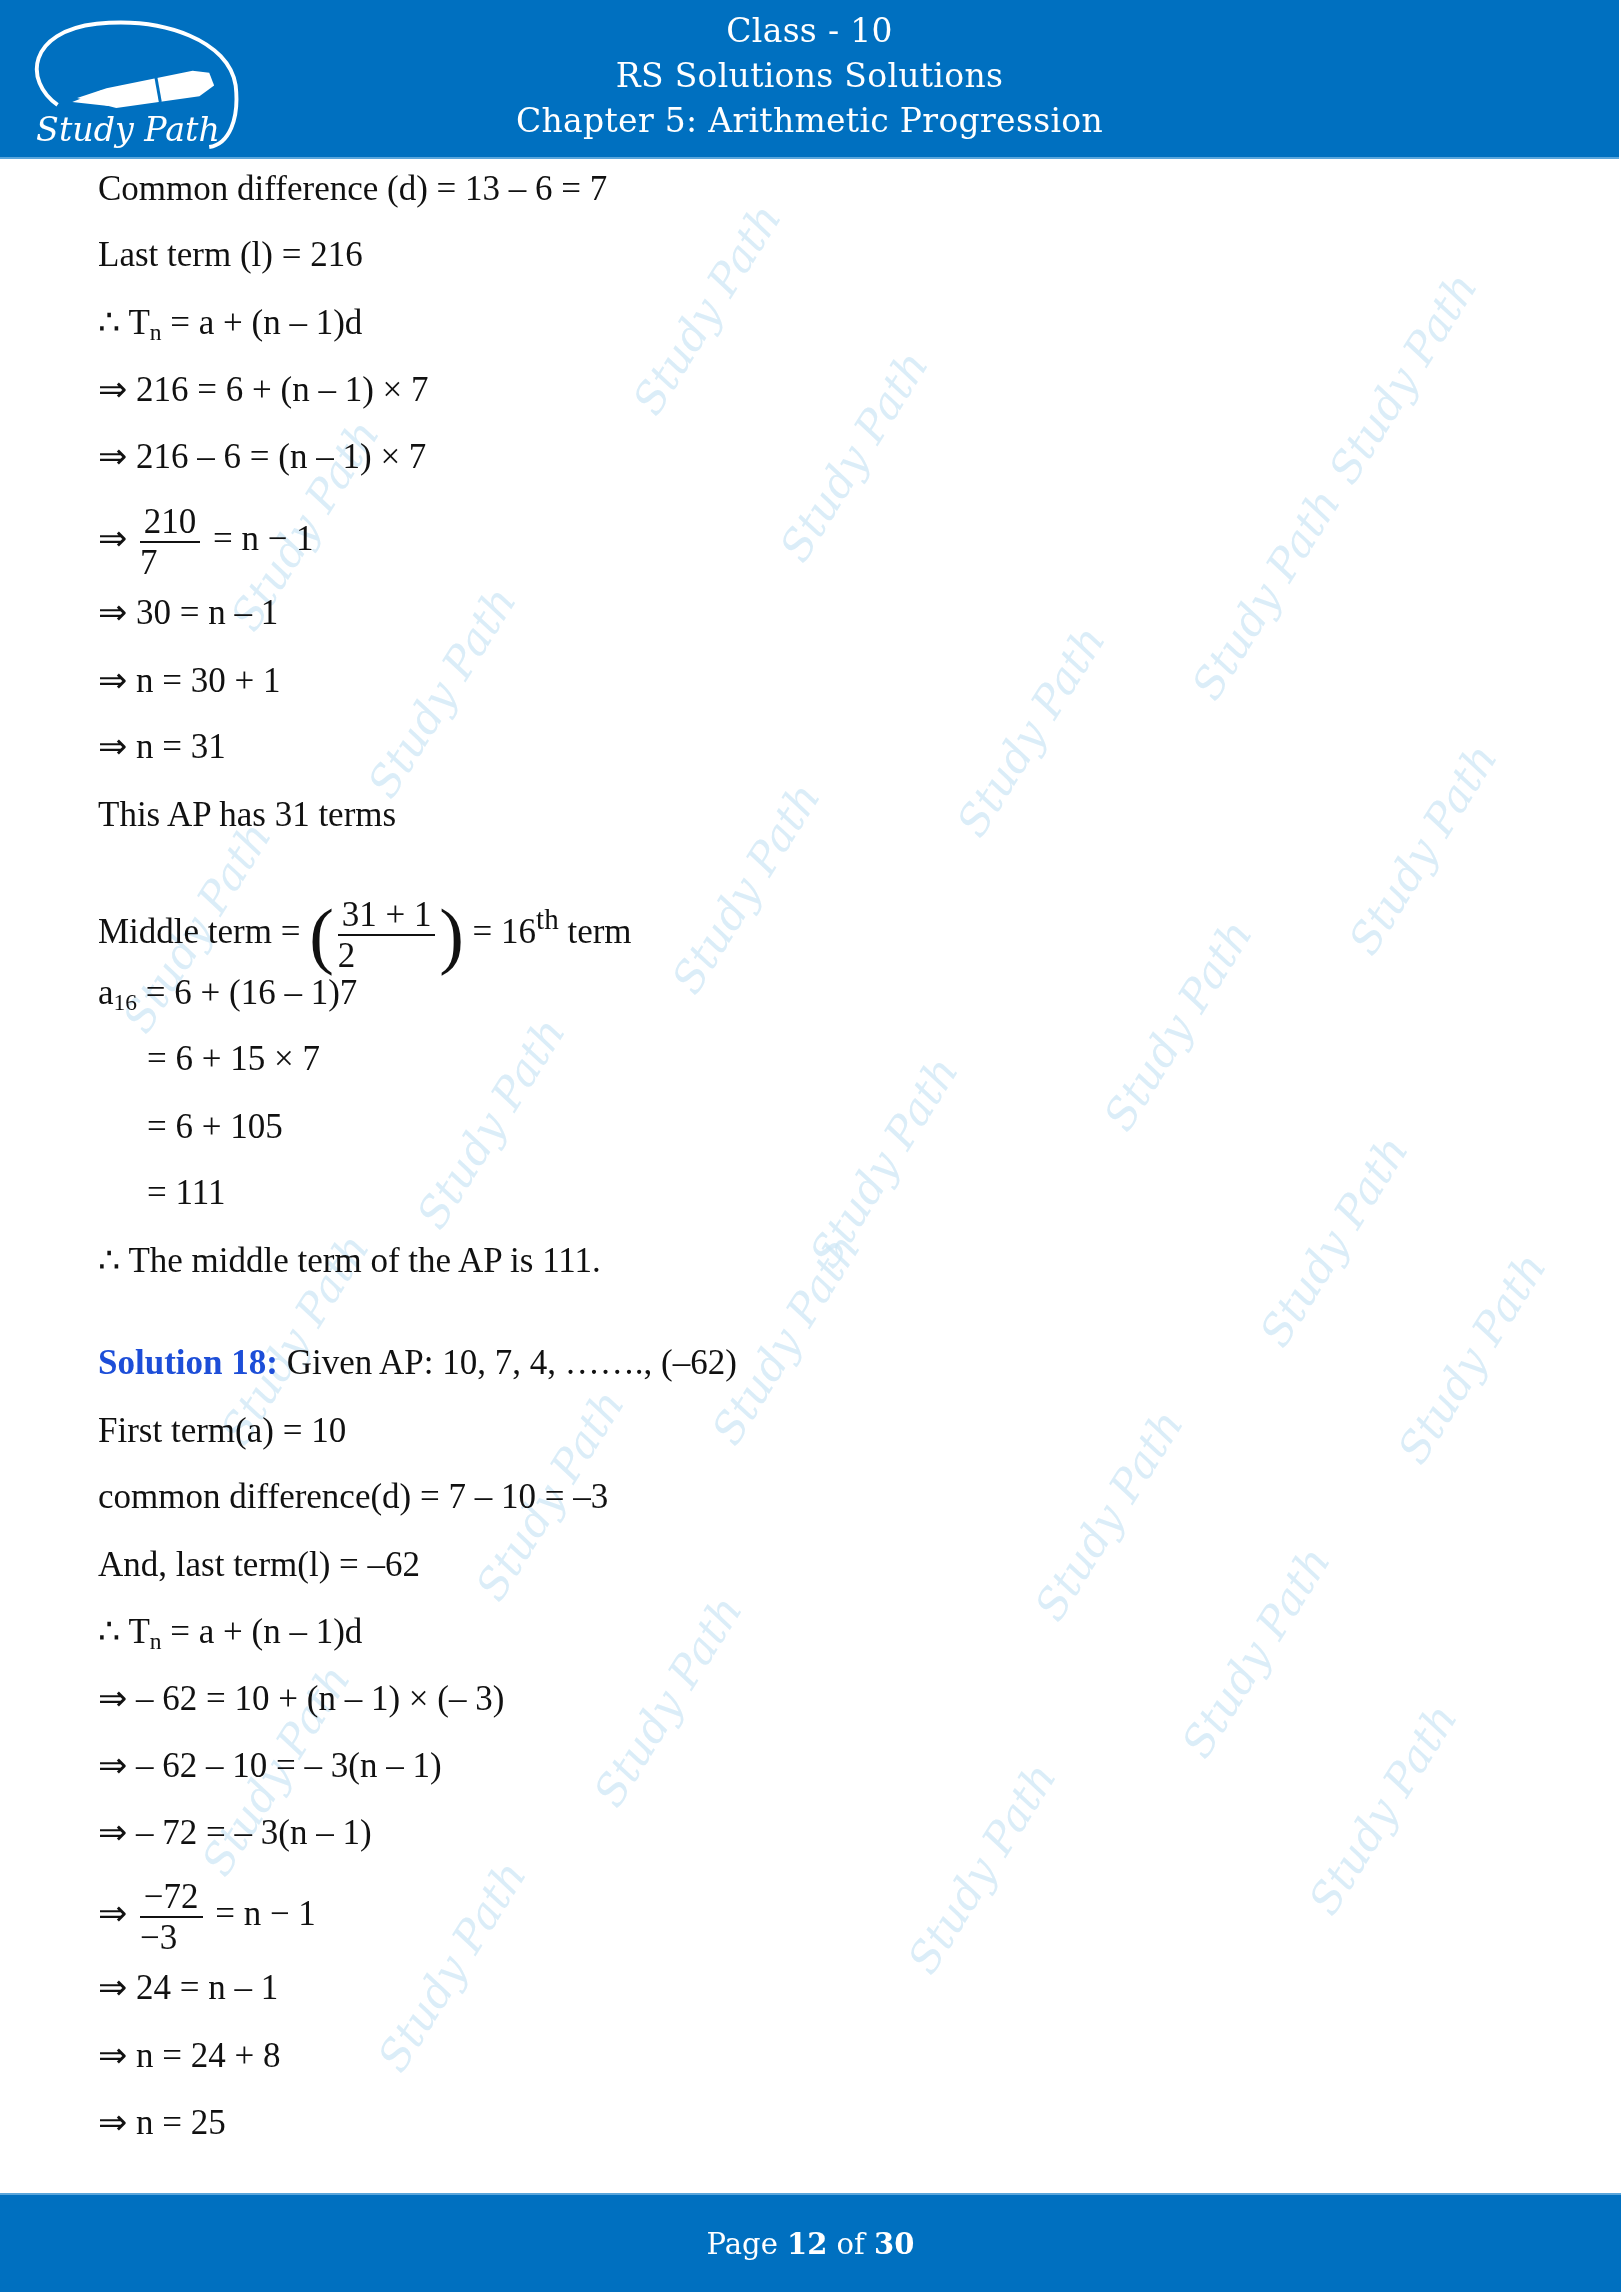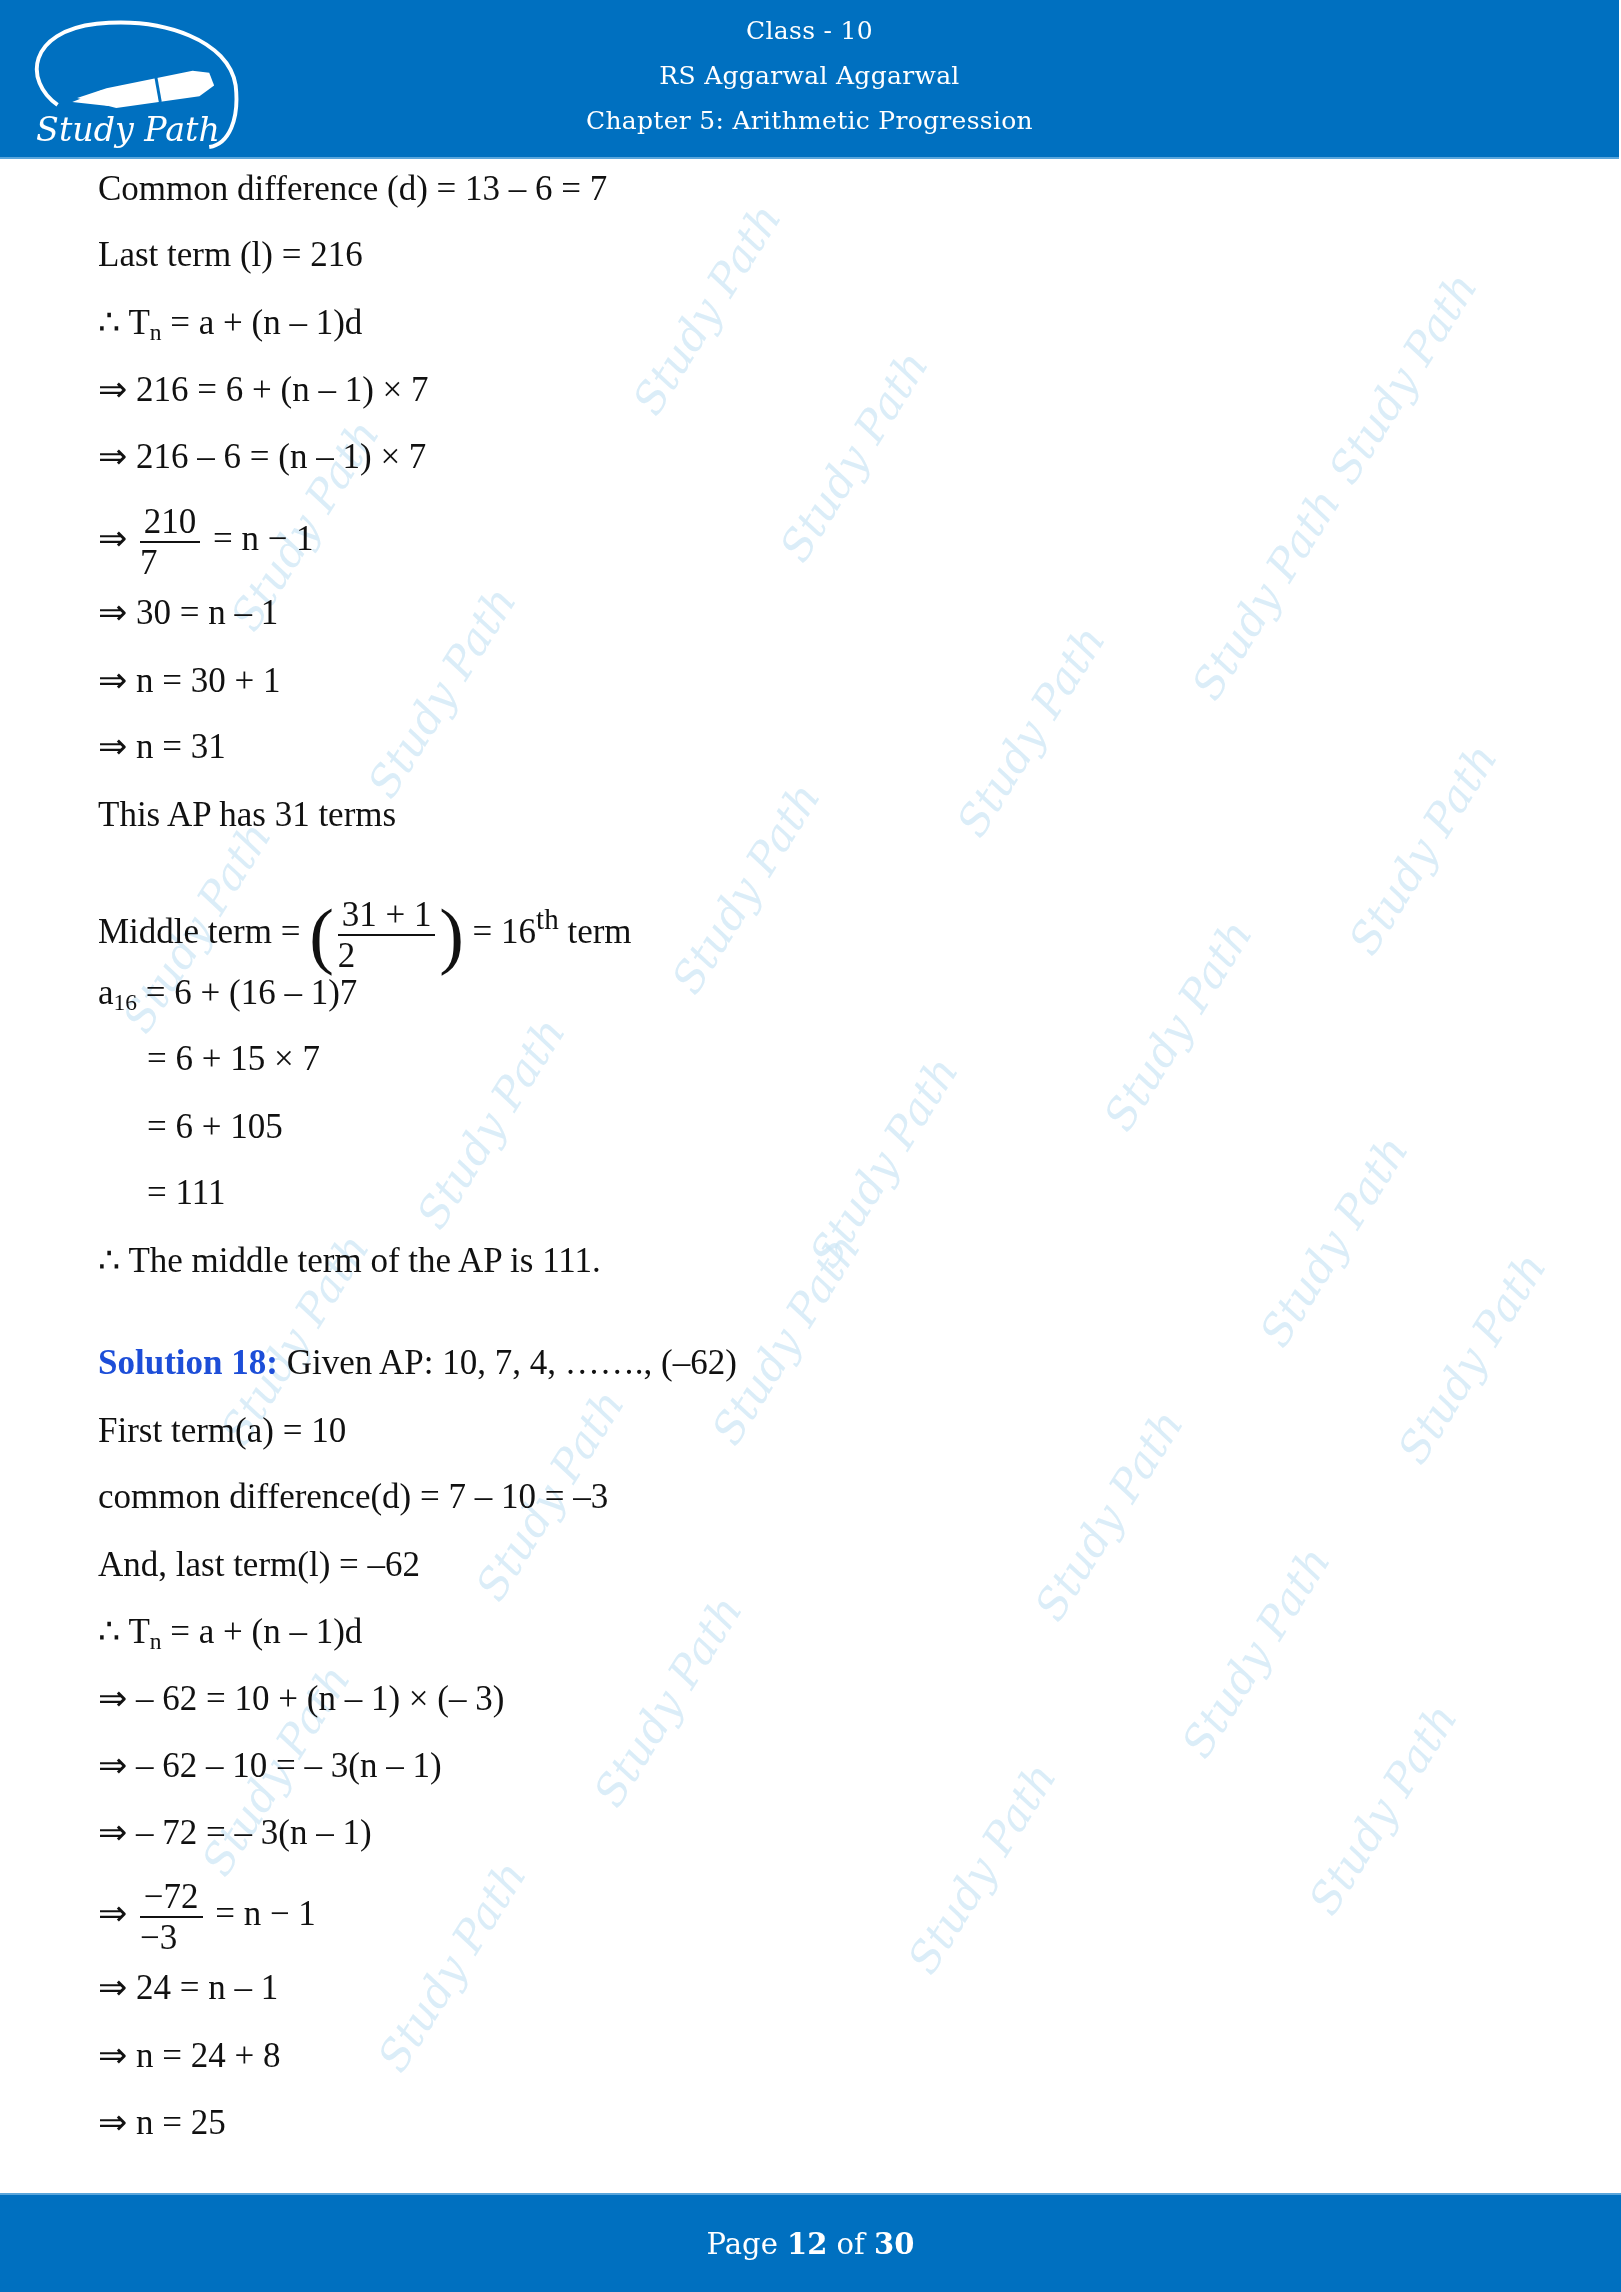--- a/index.html
+++ b/index.html
@@ -8,21 +8,21 @@
       background: #ffffff;
       font-family: "Liberation Serif", "DejaVu Serif", serif;
       color: #111;
     }
     .header {
       position: absolute; left: 0; top: 0; width: 1619px; height: 157px;
       background: #0070C0; border-bottom: 2px solid #5aa6dc;
     }
     .header .titles {
       position: absolute; left: 0; right: 0; top: 7.8px; text-align: center;
-      color: #ffffff; font-family: "DejaVu Serif", serif; font-size: 25px; line-height: 45px;
+      color: #ffffff; font-family: "DejaVu Serif", serif; font-size: 33px; line-height: 45px;
       letter-spacing: 0.3px;
     }
     .header .titles div { white-space: nowrap; }
     .logo {
       position: absolute; left: 17.6px; top: 11.8px; width: 221px; height: 137px;
     }
     .footer {
       position: absolute; left: 0; top: 2193px; width: 1621px; height: 100px;
       background: #0070C0; border-top: 2px solid #5aa6dc;
       color: #ffffff; text-align: center;
@@ -60,21 +60,21 @@
 <div class="header">
   <svg class="logo" viewBox="0 0 225 140">
     <path d="M40 95 C 5 70, 10 20, 80 12 C 150 5, 215 30, 222 75 C 226 110, 215 135, 195 138" fill="none" stroke="#fff" stroke-width="4"></path>
     <path d="M60 88 L 90 78 L 178 60 L 195 62 L 200 75 L 185 86 L 100 98 Z" fill="#fff"></path>
     <path d="M55 92 L 85 80 L 92 96 Z" fill="#fff"></path>
     <line x1="140" y1="64" x2="145" y2="92" stroke="#0070C0" stroke-width="3"></line>
     <text x="112" y="132" fill="#fff" font-family="DejaVu Serif, serif" font-style="italic" font-size="34" text-anchor="middle">Study Path</text>
   </svg>
   <div class="titles">
     <div>Class - 10</div>
-    <div>RS Aggarwal Aggarwal</div>
+    <div>RS Solutions Solutions</div>
     <div>Chapter 5: Arithmetic Progression</div>
   </div>
 </div>
 
 <div class="watermarks">
   <span class="wm" style="left:588px;top:127px;">Study Path</span>
   <span class="wm" style="left:1284px;top:196px;">Study Path</span>
   <span class="wm" style="left:735px;top:274px;">Study Path</span>
   <span class="wm" style="left:186px;top:343px;">Study Path</span>
   <span class="wm" style="left:1147px;top:412px;">Study Path</span>

